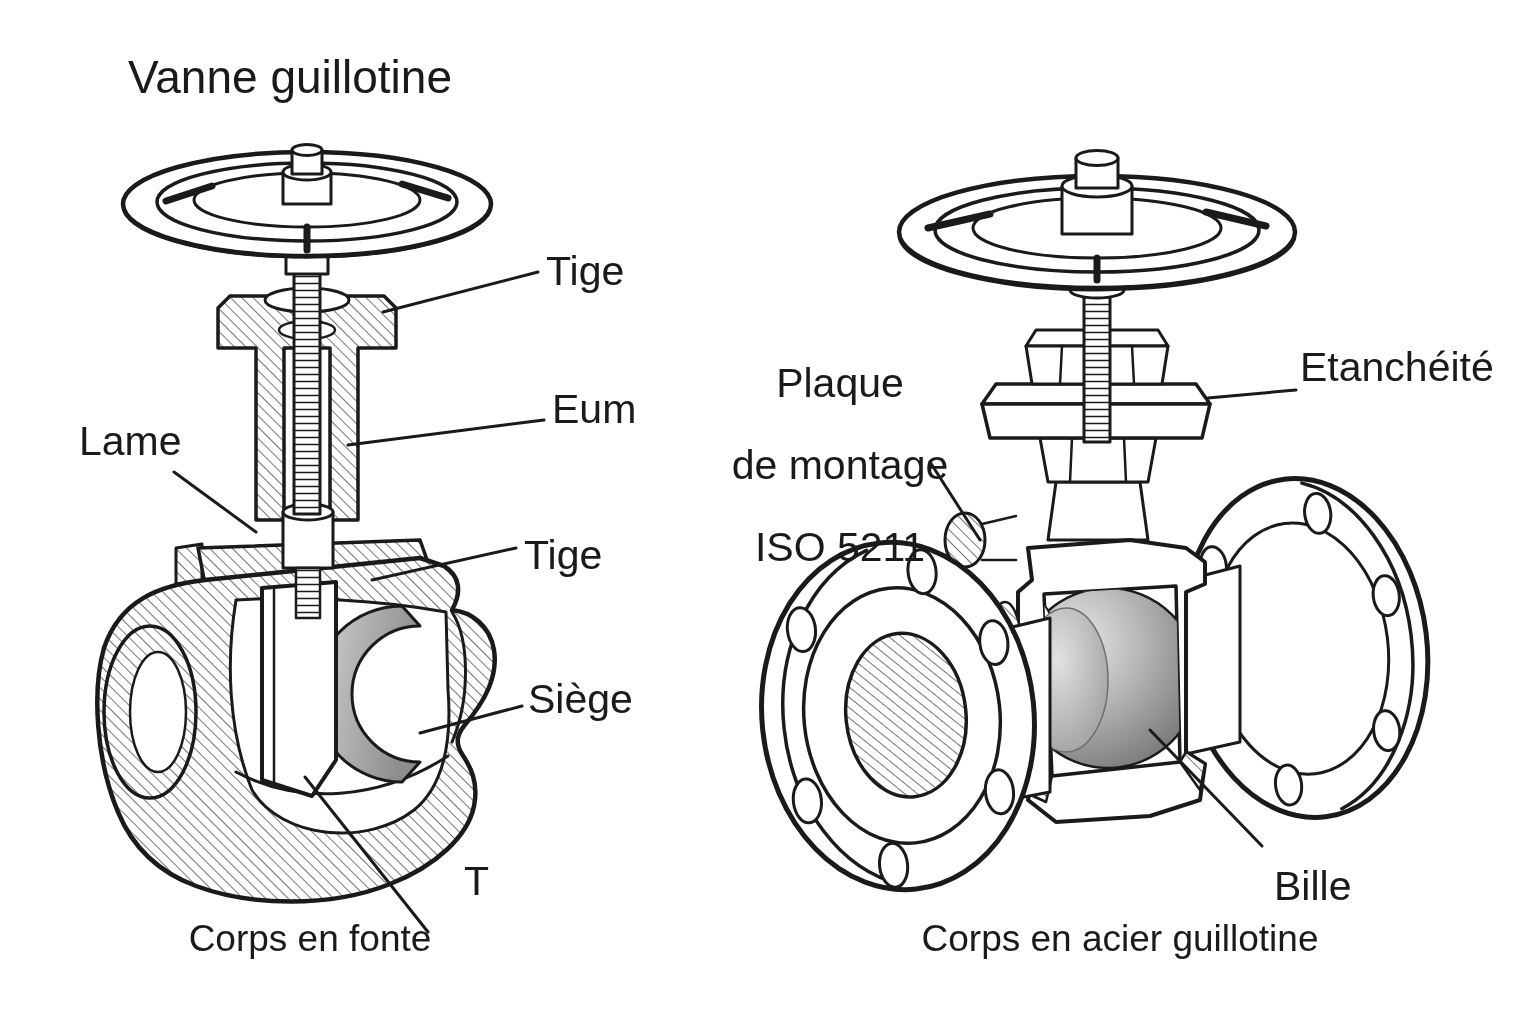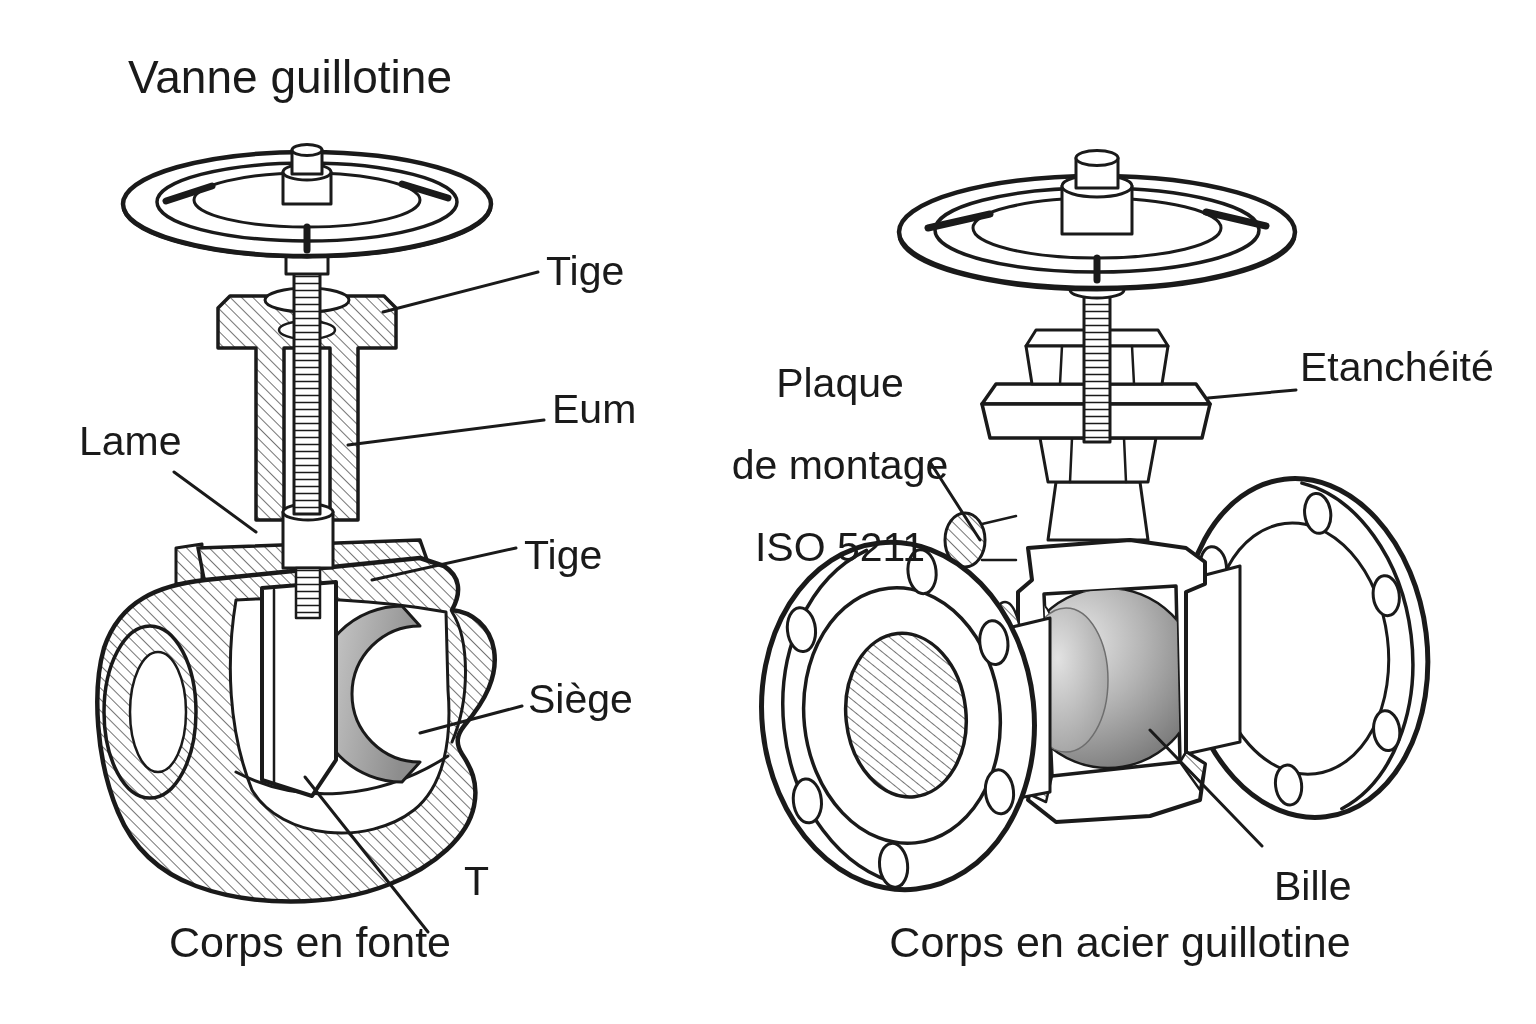--- a/index.html
+++ b/index.html
@@ -1,21 +1,21 @@
 <!DOCTYPE html>
 <html><head>
 <meta charset="utf-8">
 <style>
   html,body{margin:0;padding:0;background:#ffffff;}
   #canvas{position:relative;width:1536px;height:1024px;background:#ffffff;overflow:hidden;
           font-family:"Liberation Sans", sans-serif;color:#1a1a1a;}
   #art{position:absolute;left:0;top:0;width:1536px;height:1024px;}
   .lbl{position:absolute;font-size:41px;line-height:1.15;color:#1a1a1a;white-space:nowrap;}
   .title{position:absolute;font-size:46px;font-weight:400;text-align:center;color:#1a1a1a;}
-  .caption{position:absolute;font-size:43px;text-align:center;color:#1a1a1a;}
+  .caption{position:absolute;font-size:37px;text-align:center;color:#1a1a1a;}
   .multiline{text-align:center;line-height:54px;white-space:nowrap;}
   .multiline span{display:block;margin-top:28px;}
 </style>
 </head>
 <body>
 
 <div id="canvas">
 
   <svg id="art" viewBox="0 0 1536 1024" xmlns="http://www.w3.org/2000/svg" stroke-linecap="round" stroke-linejoin="round">
     <defs>

